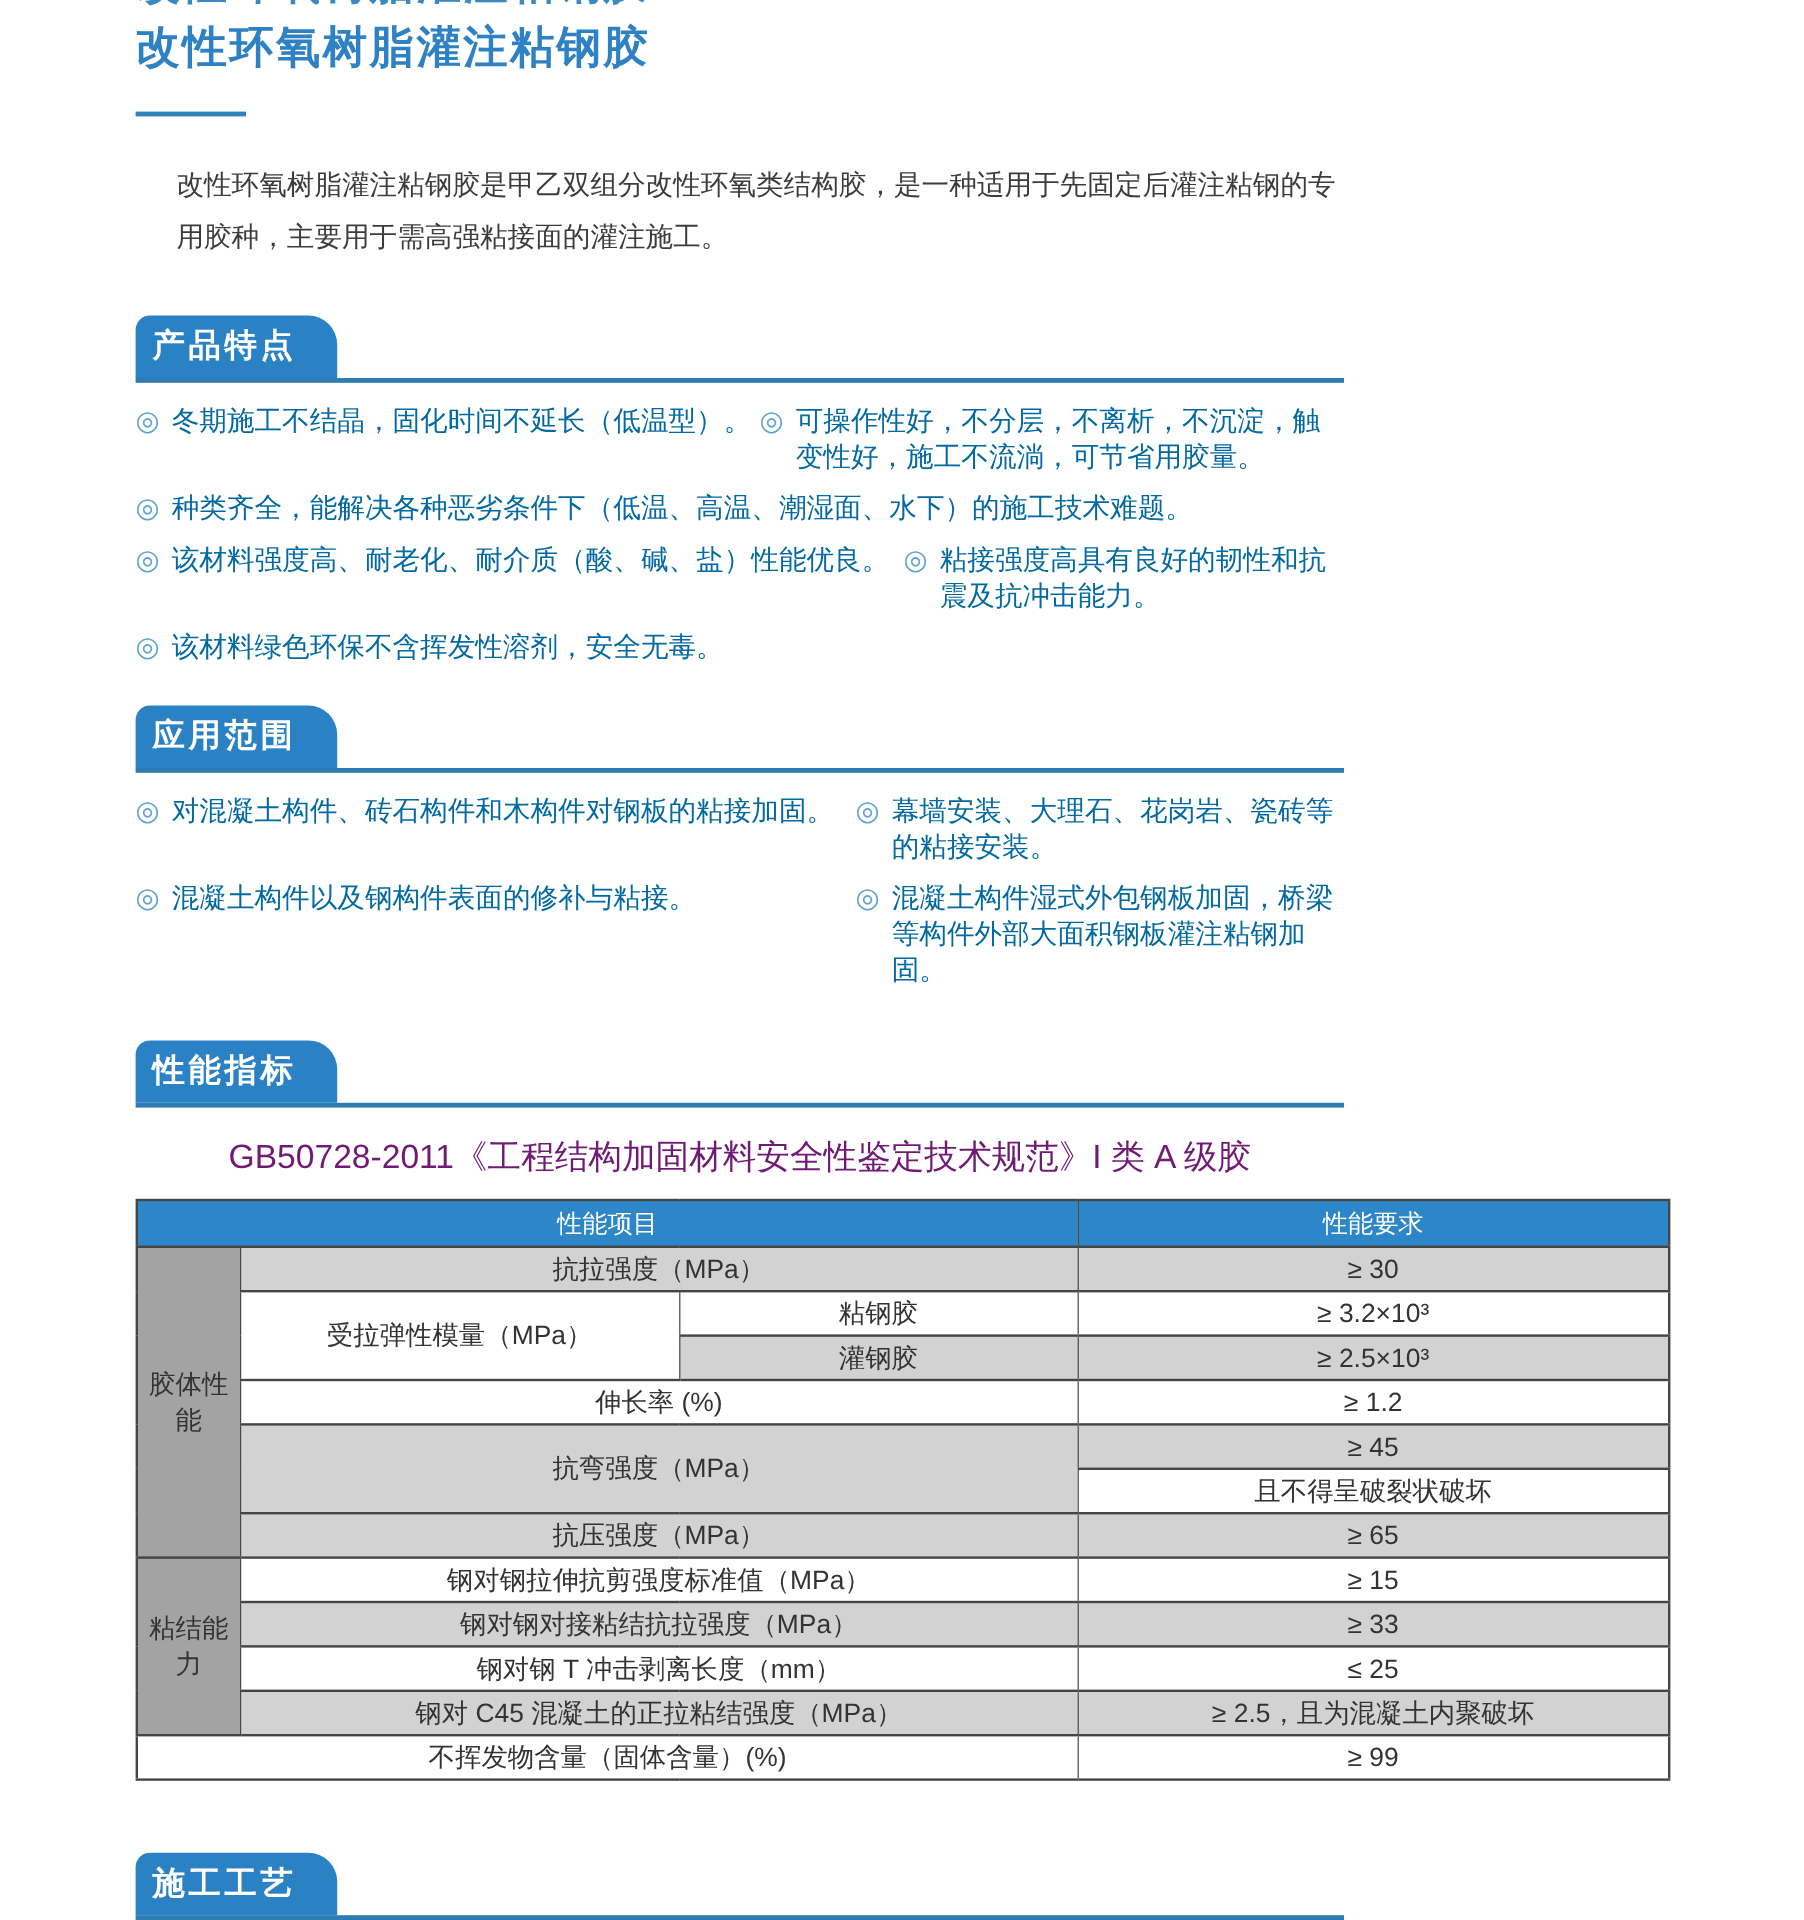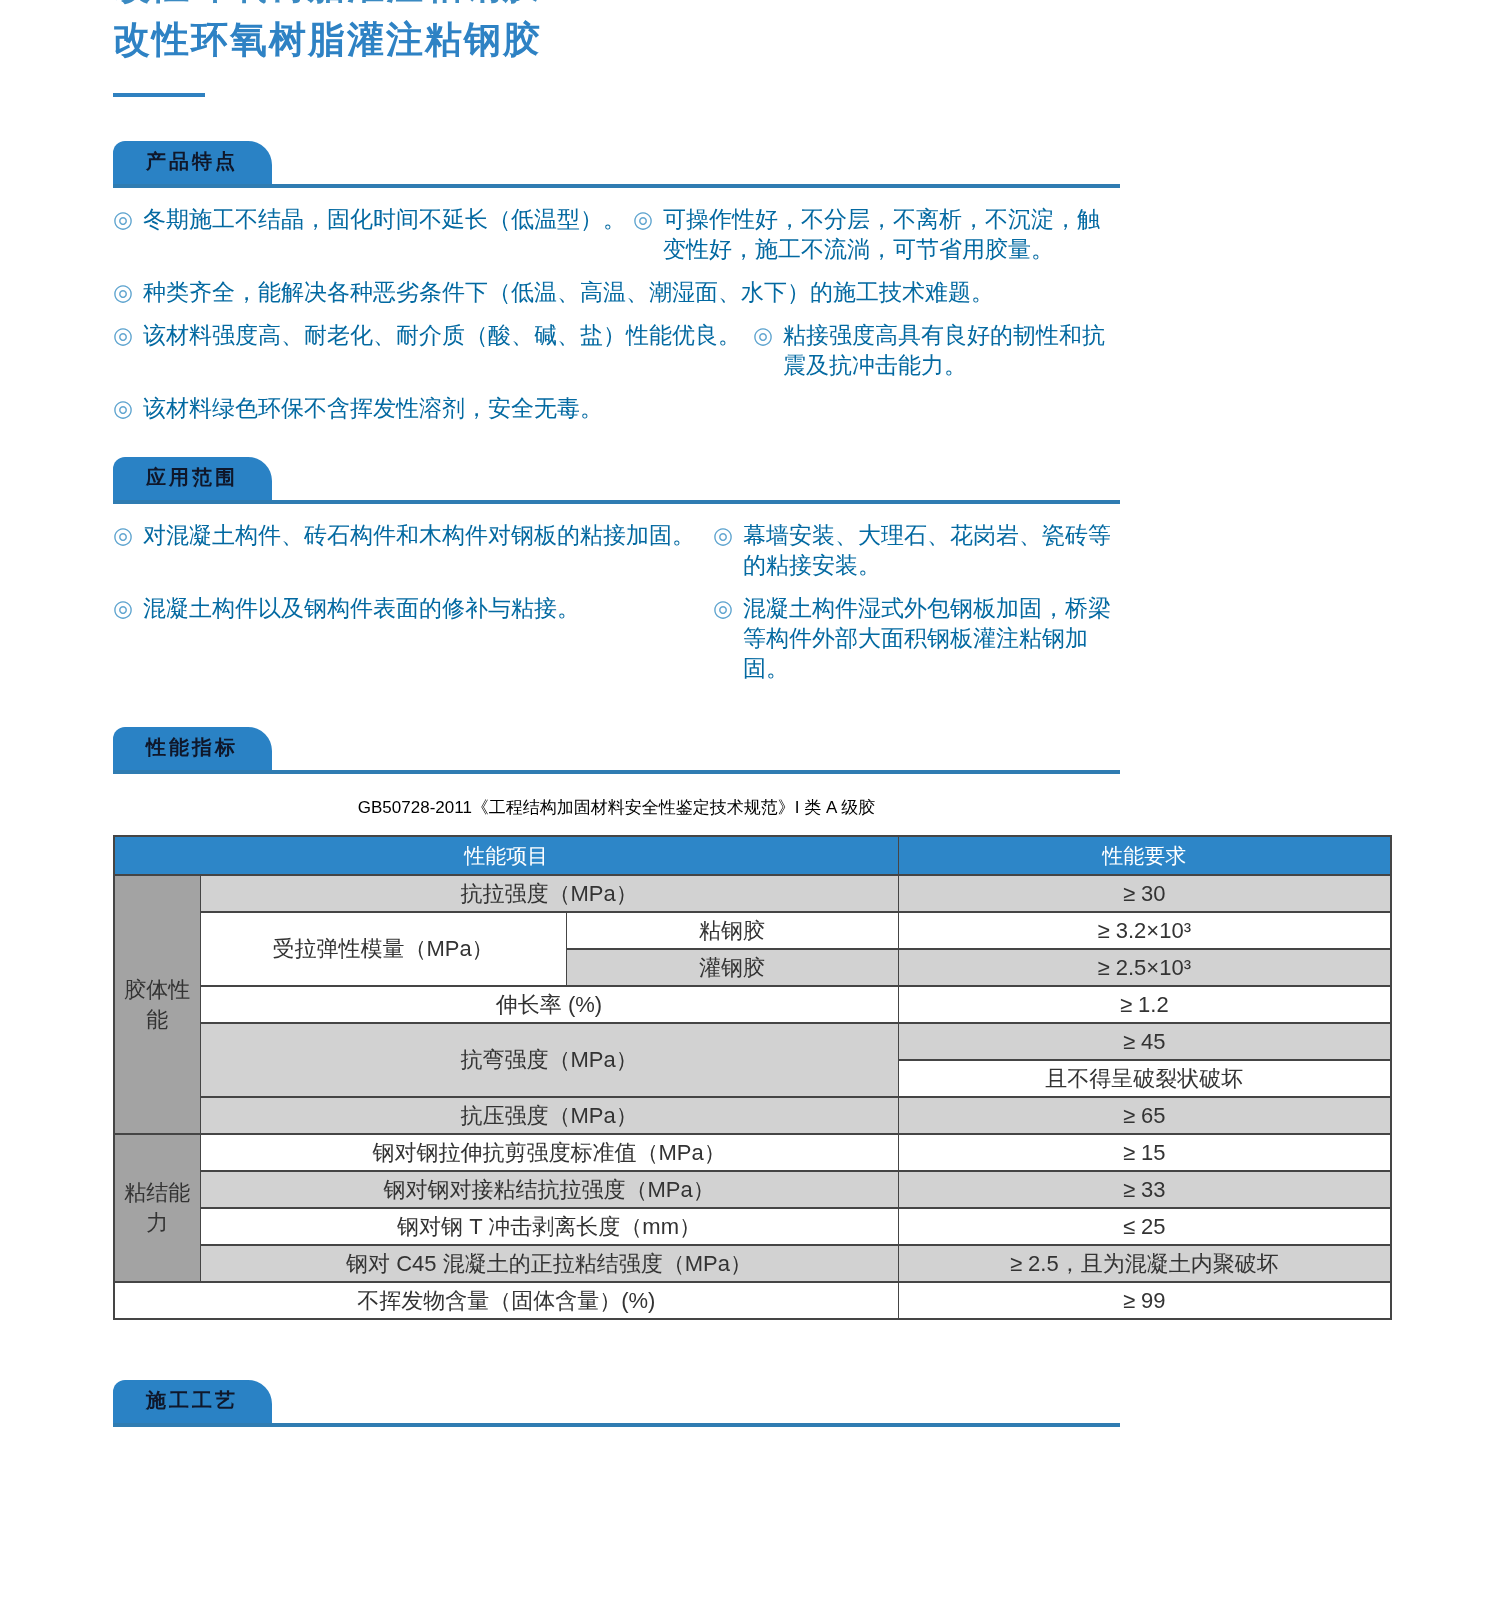--- a/index.html
+++ b/index.html
@@ -13,39 +13,39 @@
   .crop-strip .t{display:block;font-size:37px;font-weight:bold;color:#3a8ac2;
                  line-height:46px;margin-top:-37px;letter-spacing:2px;}
 
   .title{margin:6px 0 0 0;font-size:37px;font-weight:bold;color:#2e82c4;letter-spacing:2px;}
   .title-rule{width:92px;height:4px;background:#2f81c0;margin-top:28px;}
 
   .intro{margin-top:36px;padding-left:34px;}
   .intro p{margin:0;font-size:23px;color:#3c3c3c;line-height:43px;}
 
   .sec{border-bottom:4px solid #2f7cb2;font-size:0;}
-  .badge{display:inline-block;background:#2a82c5;color:#0f172a;font-size:20px;
-         font-weight:bold;padding:7px 34px 9px 33px;border-radius:12px 24px 0 0;
+  .badge{display:inline-block;background:#2a82c5;color:#ffffff;font-size:27px;
+         font-weight:bold;padding:7px 34px 9px 14px;border-radius:12px 24px 0 0;
          letter-spacing:3px;}
 
   .blist{margin-top:16px;}
   .brow{display:flex;margin-bottom:13px;}
   .li{display:flex;align-items:flex-start;}
   .bl{color:#5ea4cf;font-size:23px;line-height:30px;margin-right:10px;flex:0 0 auto;}
   .lt{font-size:23px;color:#0369a1;line-height:30px;}
   .c520{flex:0 0 520px;}
   .c640{flex:0 0 640px;}
   .c600{flex:0 0 600px;}
 
   .m-features{margin-top:44px;}
   .m-apps{margin-top:34px;}
   .m-perf{margin-top:44px;}
   .m-process{margin-top:60px;}
 
-  .tbl-caption{margin-top:22px;text-align:center;font-size:17px;color:#000000;}
+  .tbl-caption{margin-top:22px;text-align:center;font-size:28px;color:#701a75;}
   table.perf{border-collapse:collapse;width:1277px;margin-top:16px;table-layout:fixed;
              border:2px solid #454545;}
   table.perf th,table.perf td{border-style:solid;border-color:#454545;border-width:2px 1px;
              text-align:center;vertical-align:middle;font-size:22px;color:#333;
              height:33px;padding:1px 4px;}
   table.perf th{background:#2d86c8;color:#ffffff;font-weight:normal;font-size:21px;height:35px;}
   td.gray{background:#d2d2d2;}
   td.white{background:#ffffff;}
   td.group{background:#a3a3a3;padding:0 19px;line-height:30px;}
 </style>
@@ -56,20 +56,21 @@
   <div class="content">
 
     <div class="crop-strip">
       <span class="t">改性环氧树脂灌注粘钢胶</span>
     </div>
 
     <h1 class="title">改性环氧树脂灌注粘钢胶</h1>
     <div class="title-rule"></div>
 
     <div class="intro">
+      <p>改性环氧树脂灌注粘钢胶是甲乙双组分改性环氧类结构胶，是一种适用于先固定后灌注粘钢的专用胶种，主要用于需高强粘接面的灌注施工。</p>
     </div>
 
     <div class="sec m-features">
       <span class="badge">产品特点</span>
     </div>
     <div class="blist">
       <div class="brow">
         <div class="li c520">
           <span class="bl">◎</span>
           <span class="lt">冬期施工不结晶，固化时间不延长（低温型）。</span>

